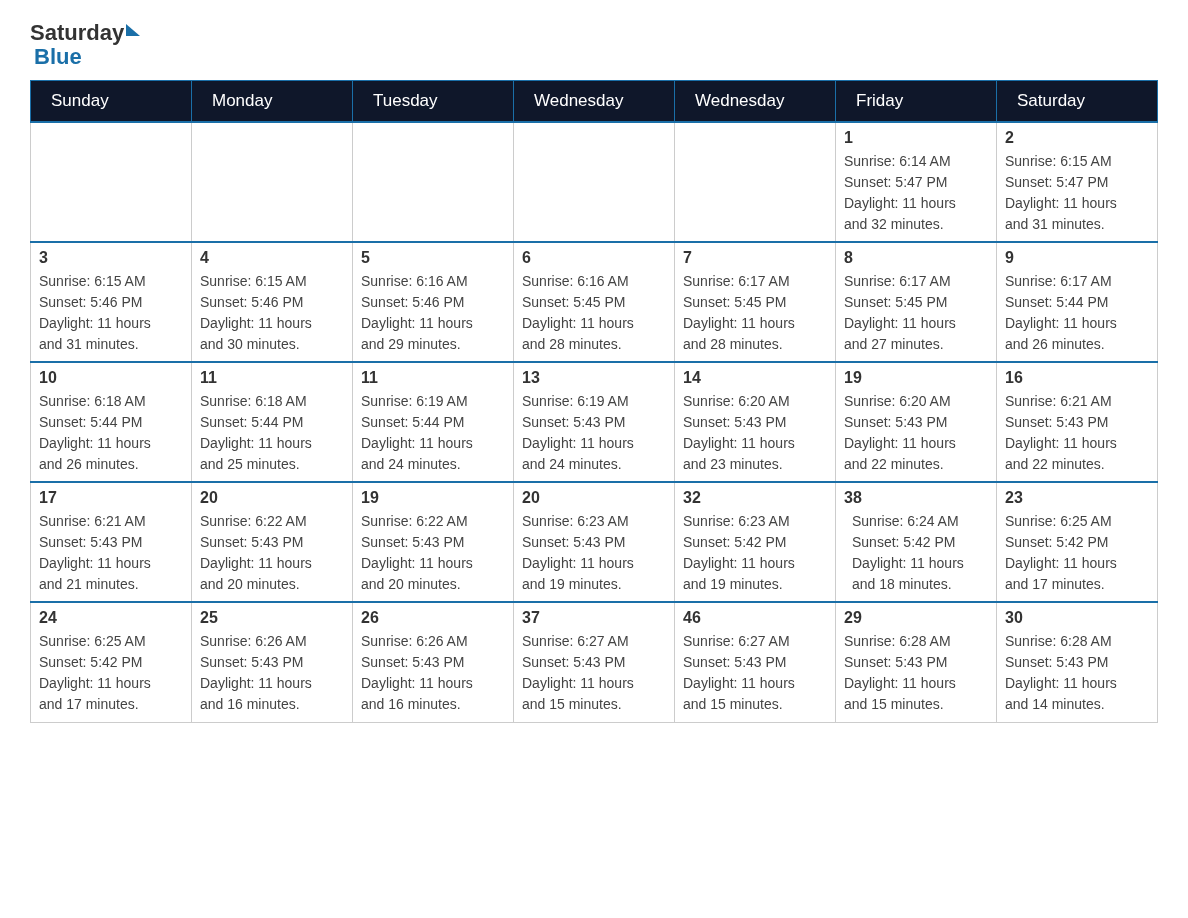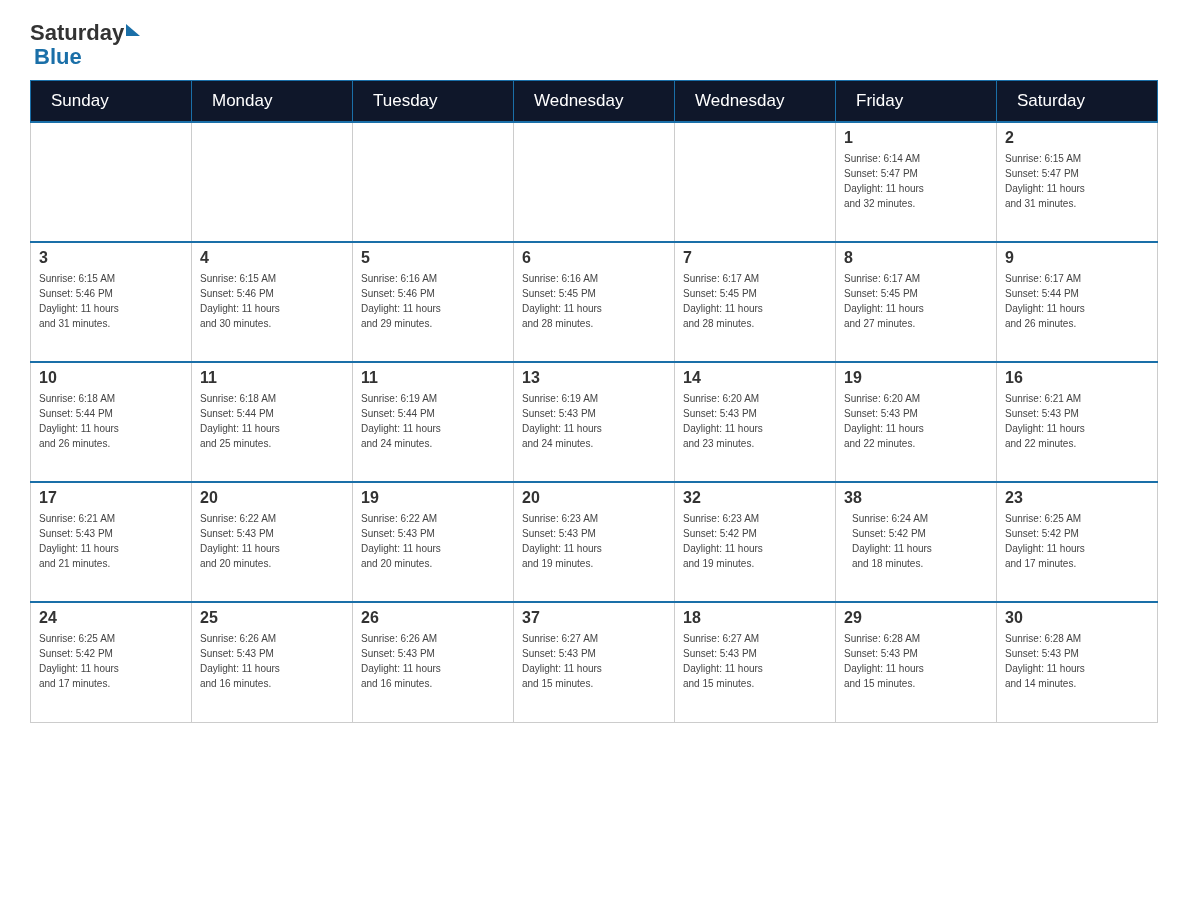--- a/index.html
+++ b/index.html
@@ -88,21 +88,21 @@
     .calendar tbody tr td {
       border-top: 2px solid #1a6fa8;
     }
     .day-number {
       font-size: 16px;
       font-weight: bold;
       color: #333;
       margin-bottom: 4px;
     }
     .day-info {
-      font-size: 10px;
+      font-size: 14px;
       color: #444;
       line-height: 1.5;
     }
     .empty-cell {
       background: #f9f9f9;
     }
   </style>
 </head>
 <body>
 
@@ -325,21 +325,21 @@
 and 16 minutes.</div>
         </td>
         <td>
           <div class="day-number">37</div>
           <div class="day-info" style="white-space: pre-line;">Sunrise: 6:27 AM
 Sunset: 5:43 PM
 Daylight: 11 hours
 and 15 minutes.</div>
         </td>
         <td>
-          <div class="day-number">18</div>
+          <div class="day-number">46</div>
           <div class="day-info" style="white-space: pre-line;">Sunrise: 6:27 AM
 Sunset: 5:43 PM
 Daylight: 11 hours
 and 15 minutes.</div>
         </td>
         <td>
           <div class="day-number">29</div>
           <div class="day-info" style="white-space: pre-line;">Sunrise: 6:28 AM
 Sunset: 5:43 PM
 Daylight: 11 hours

